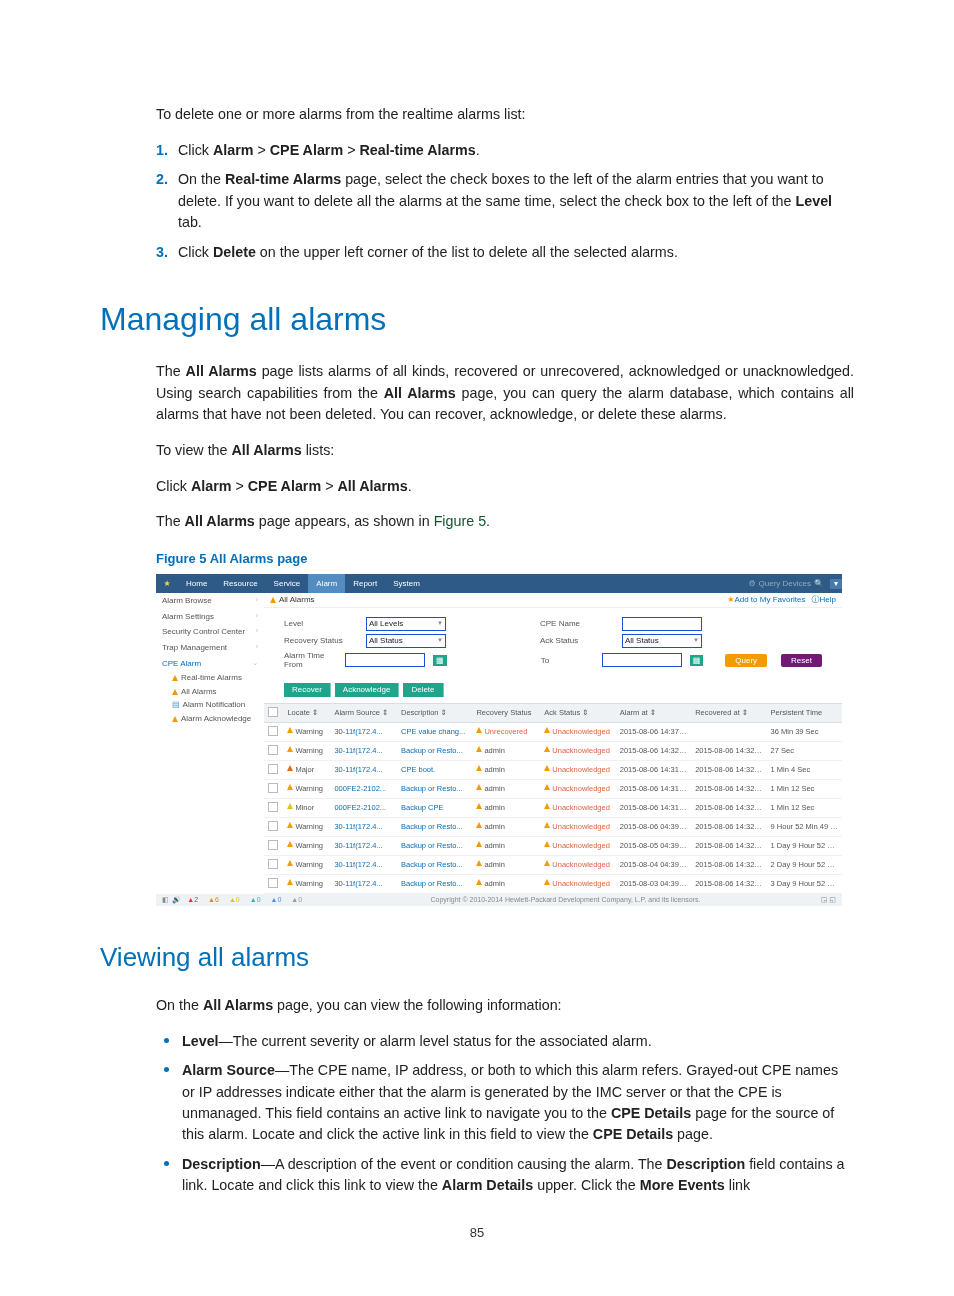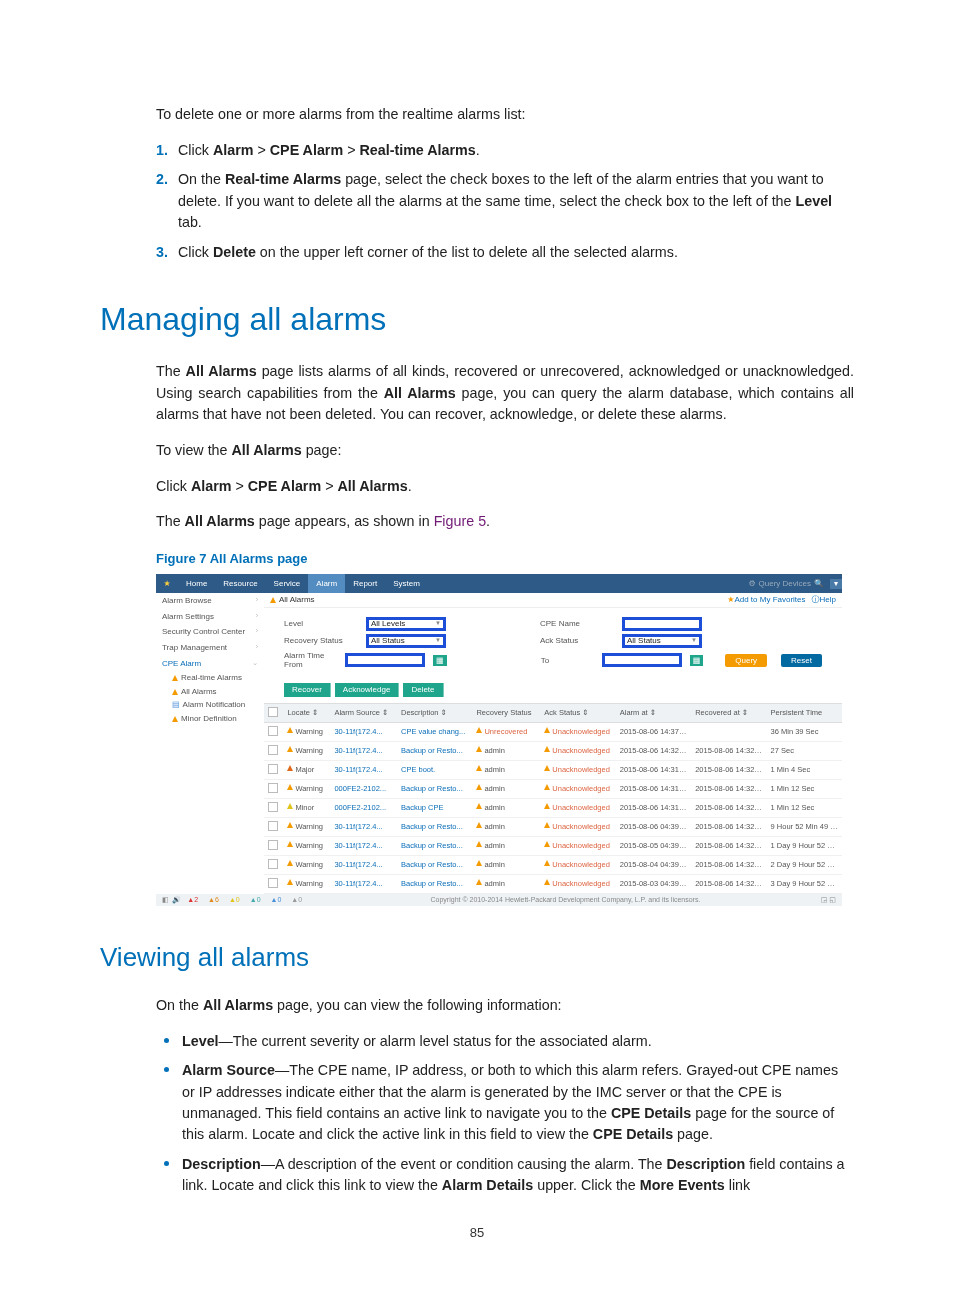--- a/index.html
+++ b/index.html
@@ -7,21 +7,21 @@
 h1{font-family:Arial,Helvetica,sans-serif;font-weight:400;color:#0070b8;margin:32px 0 18px 0}
 h1.big{font-size:32px}
 h1.mid{font-size:26px}
 ol{padding-left:0;list-style:none;margin:8px 0}
 ol li{margin:8px 0;padding-left:22px;position:relative}
 ol li .num{color:#0070b8;font-weight:700;position:absolute;left:0}
 ul.bull{list-style:none;padding-left:0;margin:6px 0}
 ul.bull li{position:relative;padding-left:22px;margin:8px 4px}
 ul.bull li::before{content:"";width:5px;height:5px;border-radius:50%;background:#0070b8;position:absolute;left:4px;top:7px}
 b{font-weight:700}
-a.fig{color:#701a75;text-decoration:none}
+a.fig{color:#14532d;text-decoration:none}
 .fig-cap{color:#0070b8;font-weight:700;font-size:13px;margin-top:16px}
 .pgnum{text-align:center;font-size:13px;color:#333;margin-top:26px}
 
 .shot{margin-top:6px;width:686px;font-size:8px;line-height:1.2;border:none}
 .shot *{box-sizing:border-box}
 .topbar{display:flex;background:#2d5a86;color:#fff;height:19px;align-items:center}
 .topbar .star{width:22px;text-align:center;color:#ffcf3e}
 .topbar .tab{padding:0 8px;height:100%;display:flex;align-items:center}
 .topbar .tab.active{background:#538cc0}
 .topbar .sp{flex:1}
@@ -35,27 +35,27 @@
 .main{margin-left:108px;background:#fff;min-height:300px}
 .crumb{padding:2px 6px;display:flex;justify-content:space-between;align-items:center;border-bottom:1px solid #eee}
 .crumb .l{color:#333;display:flex;align-items:center;gap:3px}
 .crumb .r a{color:#0a6db7;text-decoration:none;margin-left:6px}
 .crumb .r .fav{color:#f39b00}
 .panel-head{color:#0a6db7;padding:2px 6px;display:flex;justify-content:space-between}
 .panel-head .adv{color:#0a6db7}
 .form{padding:6px 20px}
 .form-row{display:flex;align-items:center;margin:3px 0;gap:8px}
 .form-row label{width:74px;color:#555}
-.sel,.txt{border:3px solid #1d4ed8;height:14px;width:80px;font-size:8px;padding:0 2px;background:#fff}
+.sel,.txt{border:1px solid #1d4ed8;height:14px;width:80px;font-size:8px;padding:0 2px;background:#fff}
 .sel{display:flex;align-items:center;justify-content:space-between}
 .sel .dd{color:#888;font-size:6px}
 .lbl2{width:54px;color:#555;margin-left:86px}
 .btn{background:#f39b00;color:#fff;padding:2px 10px;border-radius:2px;margin-left:6px}
 .btn.q{background:#f39b00}
-.btn.r{background:#0369a1}
+.btn.r{background:#701a75}
 .btn-teal{background:#1fa58c;color:#fff;padding:2px 8px;margin-right:0;font-size:8px}
 .btn-row{padding:4px 20px 6px 20px;display:flex;gap:4px}
 .btn-row .btn-teal{border-right:1px solid rgba(255,255,255,.4)}
 .tbl{width:100%;border-collapse:collapse;font-size:7.5px}
 .tbl th{background:#eef2f5;color:#555;font-weight:400;text-align:left;padding:3px 4px;border-top:1px solid #ddd;border-bottom:1px solid #ddd}
 .tbl td{padding:3px 4px;border-bottom:1px solid #f0f0f0;color:#555;white-space:nowrap;overflow:hidden;text-overflow:ellipsis;max-width:70px}
 .tbl td.link{color:#0a6db7}
 .chk{width:10px;height:10px;border:1px solid #bbb;display:inline-block;background:#fff}
 .lvl{display:flex;gap:2px}
 .tri{width:0;height:0;border-left:3px solid transparent;border-right:3px solid transparent;display:inline-block}
@@ -75,25 +75,25 @@
  <li><span class="num">1.</span><span>Click </span><b>Alarm</b><span> &gt; </span><b>CPE Alarm</b><span> &gt; </span><b>Real-time Alarms</b><span>.</span></li>
  <li><span class="num">2.</span><span>On the </span><b>Real-time Alarms</b><span> page, select the check boxes to the left of the alarm entries that you want to delete. If you want to delete all the alarms at the same time, select the check box to the left of the </span><b>Level</b><span> tab.</span></li>
  <li><span class="num">3.</span><span>Click </span><b>Delete</b><span> on the upper left corner of the list to delete all the selected alarms.</span></li>
 </ol>
 </div>
 
 <h1 class="big">Managing all alarms</h1>
 
 <div class="indent">
 <p style="text-align:justify"><span>The </span><b>All Alarms</b><span> page lists alarms of all kinds, recovered or unrecovered, acknowledged or unacknowledged. Using search capabilities from the </span><b>All Alarms</b><span> page, you can query the alarm database, which contains all alarms that have not been deleted. You can recover, acknowledge, or delete these alarms.</span></p>
-<p><span>To view the </span><b>All Alarms</b><span> page:</span></p>
+<p><span>To view the </span><b>All Alarms</b><span> lists:</span></p>
 <p><span>Click </span><b>Alarm</b><span> &gt; </span><b>CPE Alarm</b><span> &gt; </span><b>All Alarms</b><span>.</span></p>
 <p><span>The </span><b>All Alarms</b><span> page appears, as shown in </span><a class="fig">Figure 5</a><span>.</span></p>
 
-<div class="fig-cap">Figure 7 All Alarms page</div>
+<div class="fig-cap">Figure 5 All Alarms page</div>
 
 <div class="shot">
  <div class="topbar">
   <div class="star">★</div>
   <div class="tab">Home</div>
   <div class="tab">Resource</div>
   <div class="tab">Service</div>
   <div class="tab active">Alarm</div>
   <div class="tab">Report</div>
   <div class="tab">System</div>
@@ -133,21 +133,21 @@
   <div class="sub">
           <span class="tri warn"></span>
           <span>All Alarms</span>
         </div>
   <div class="sub">
           <span style="color:#4a90d9">▤</span>
           <span>Alarm Notification</span>
         </div>
   <div class="sub">
           <span class="tri warn"></span>
-          <span>Minor Definition</span>
+          <span>Alarm Acknowledge</span>
         </div>
  </div>
  <div class="main">
   <div class="crumb">
    <div class="l">
             <span class="tri warn"></span>
             <span>All Alarms</span>
           </div>
    <div class="r"><a><span class="fav">★</span><span>Add to My Favorites</span></a><a><span>ⓘ</span><span>Help</span></a></div>
   </div>

